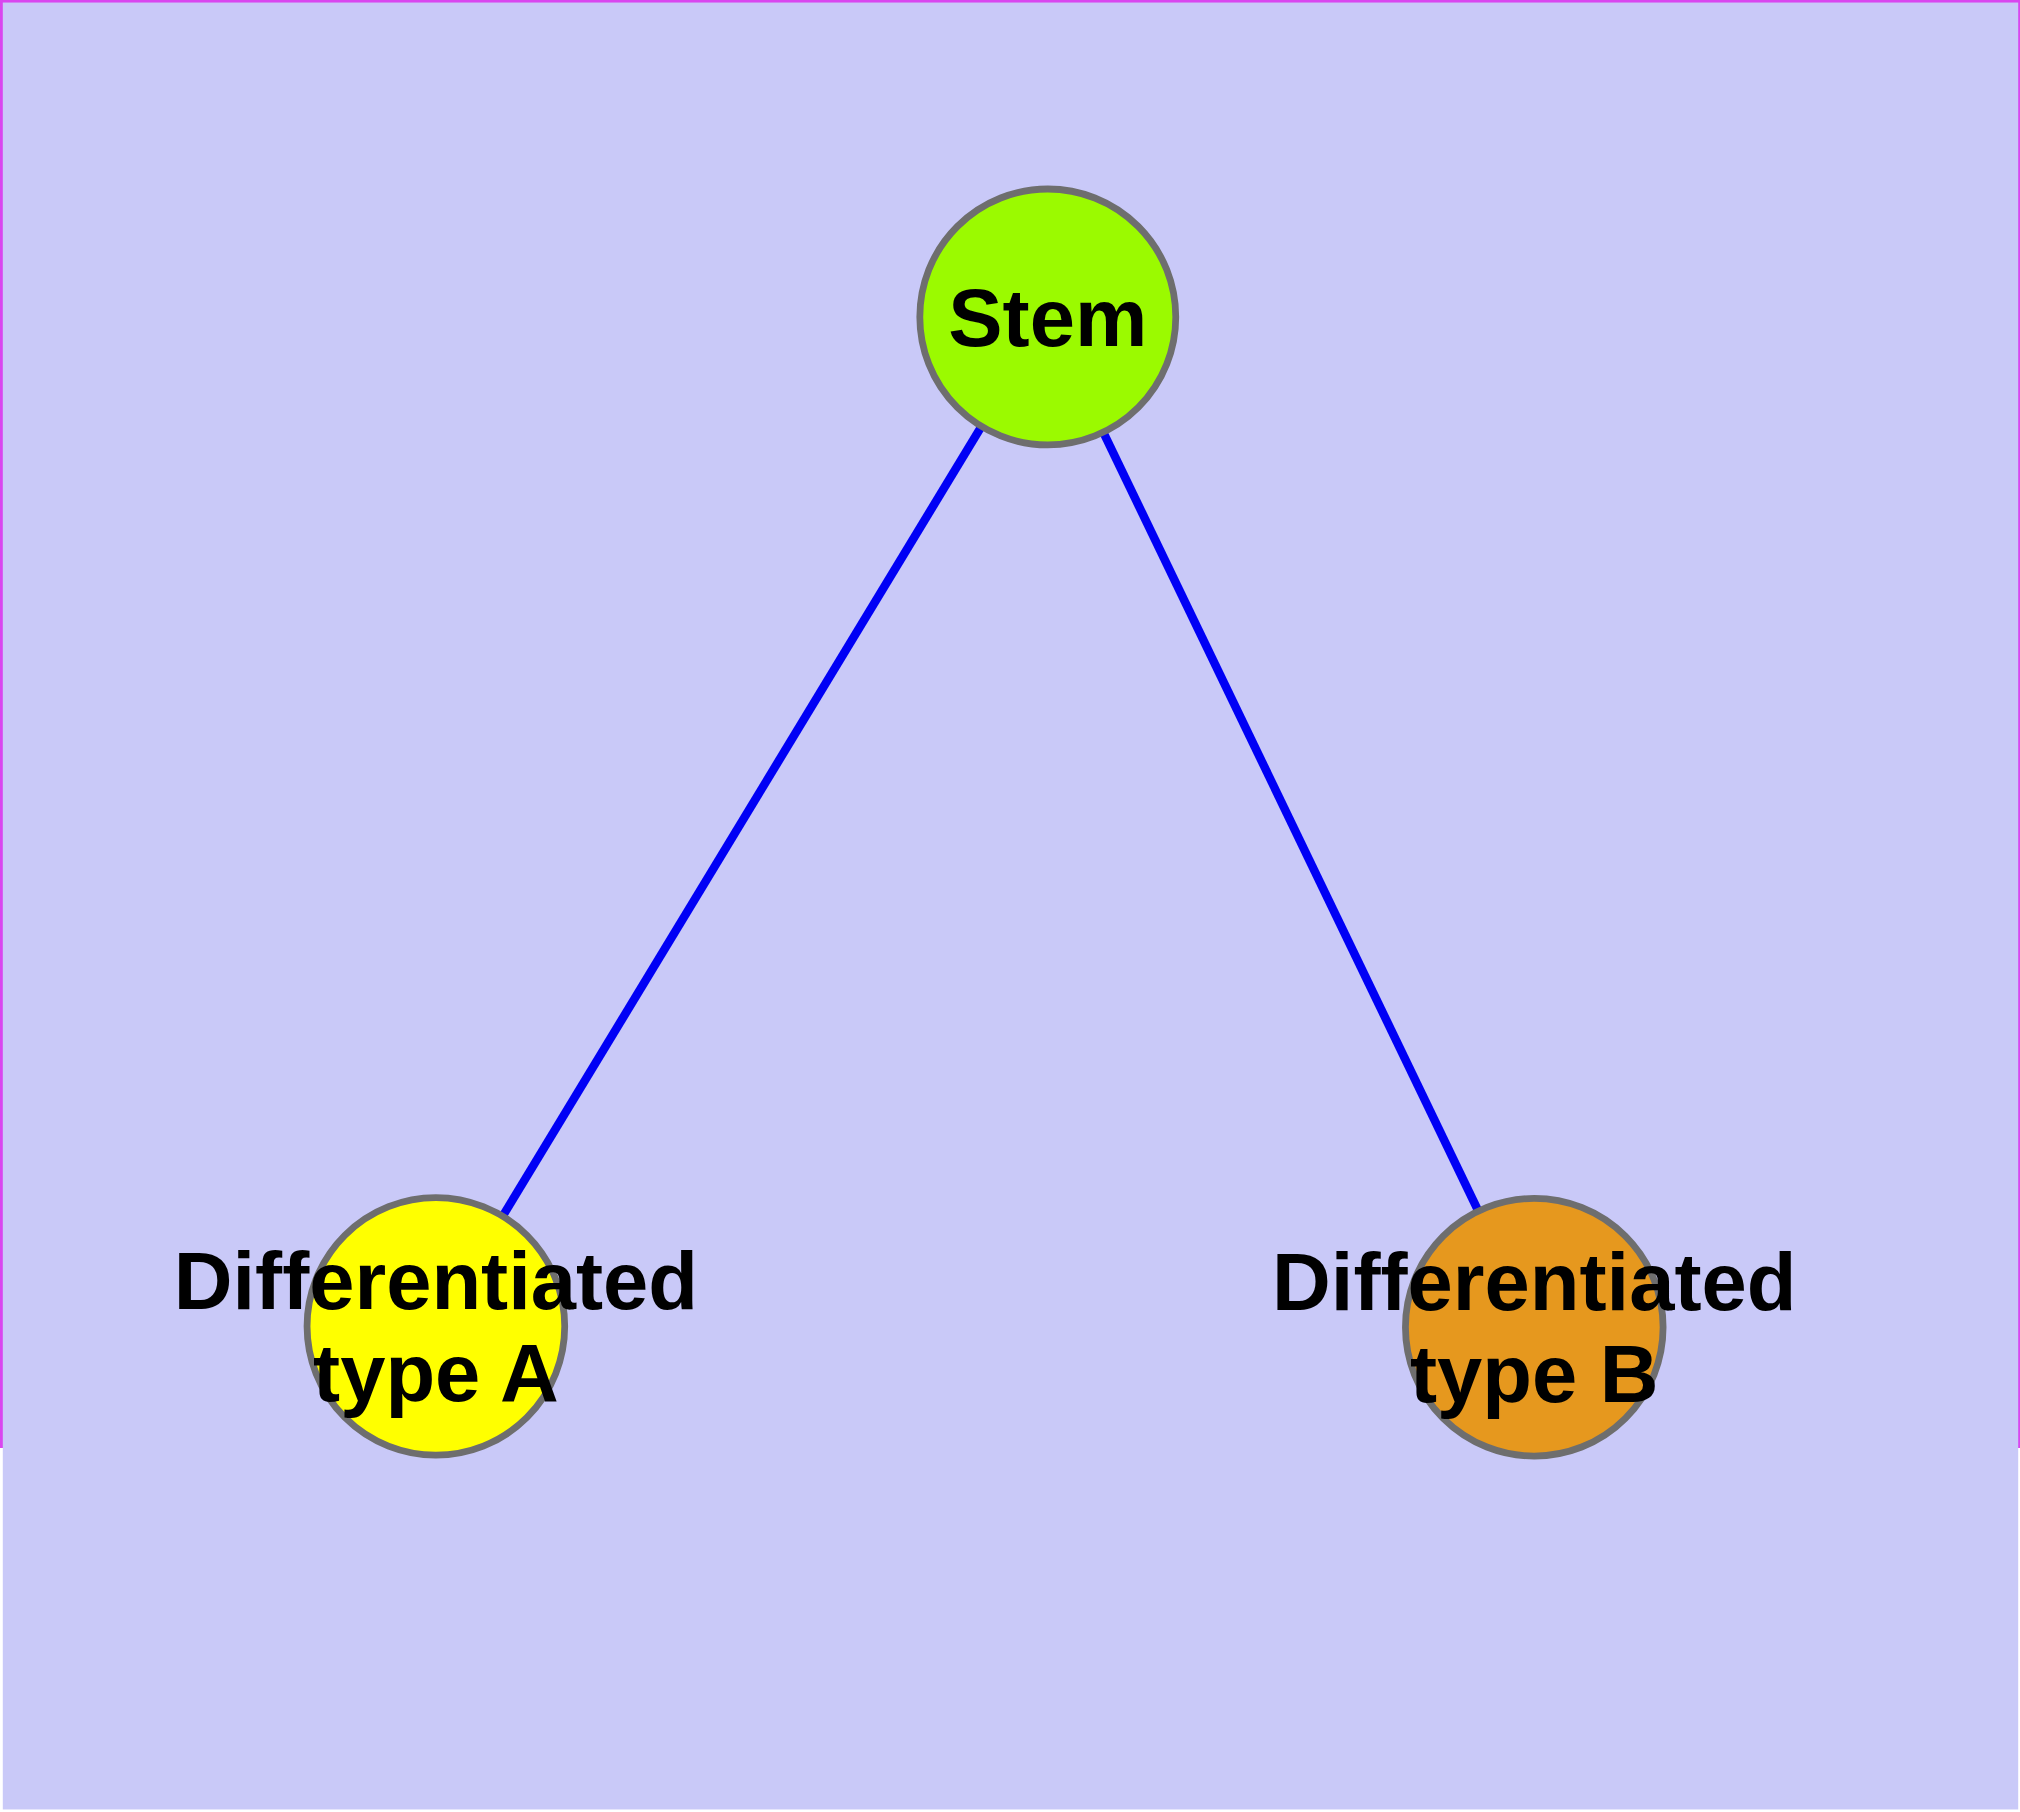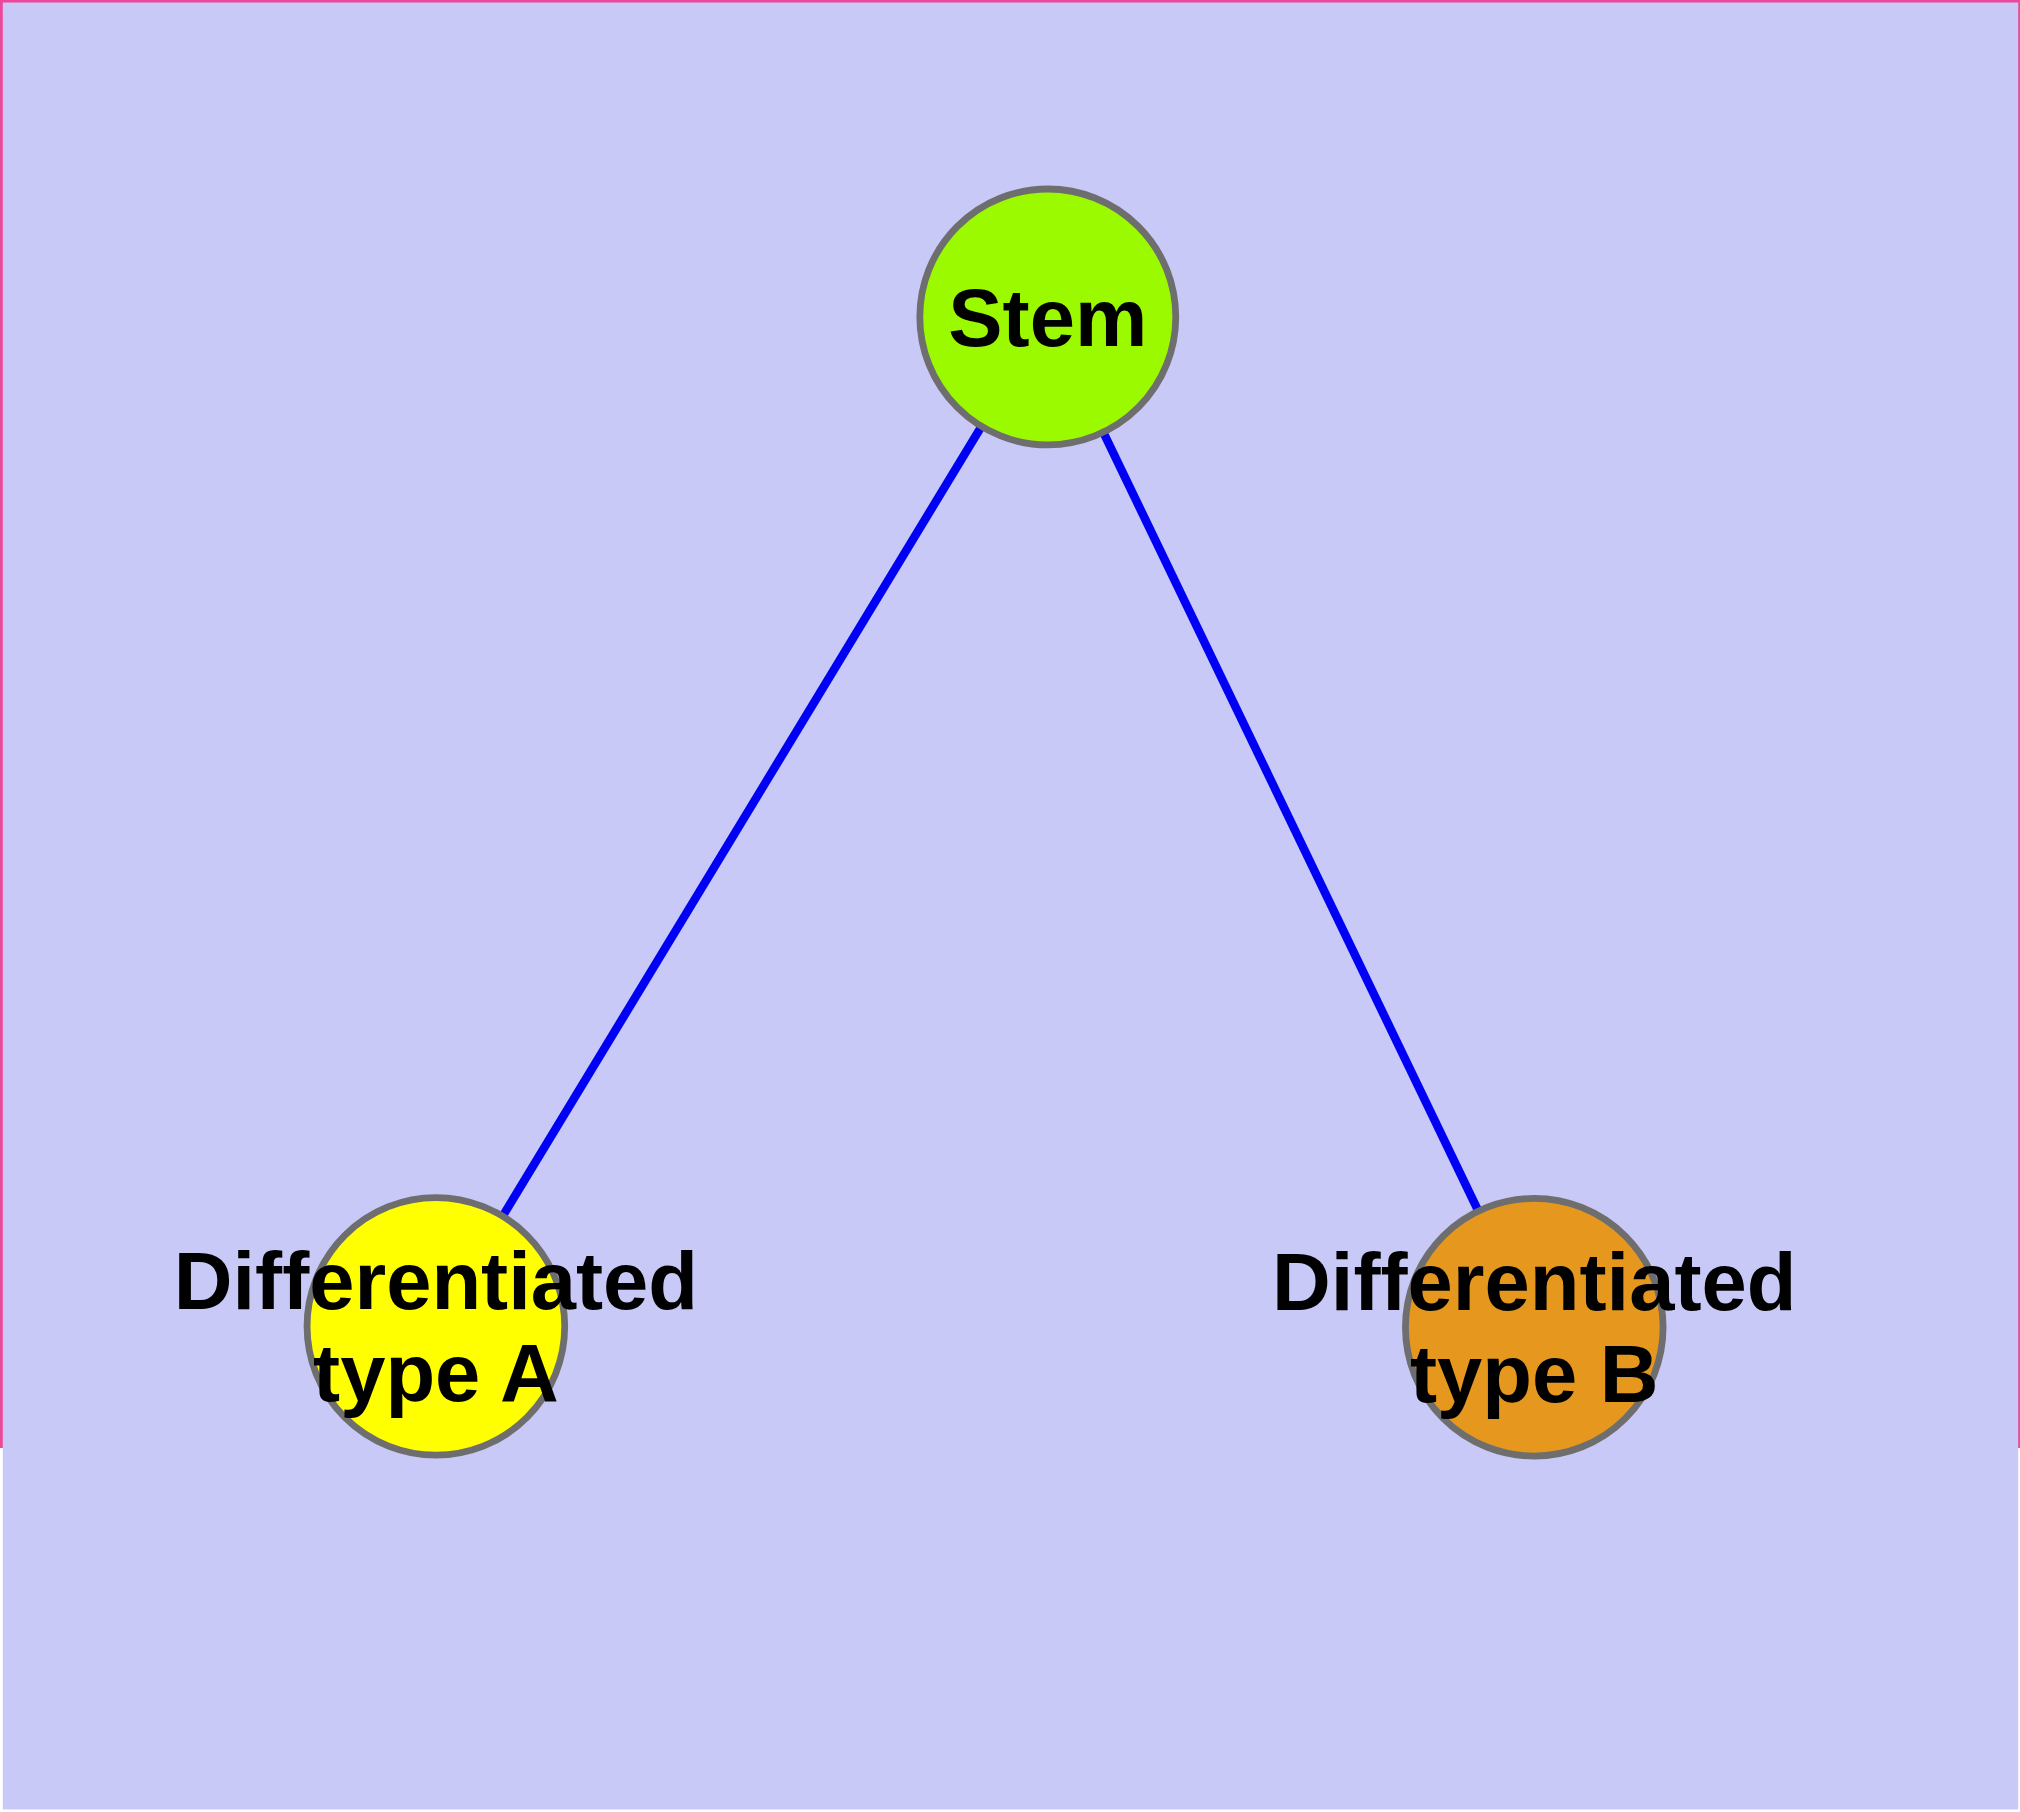--- a/index.html
+++ b/index.html
@@ -8,21 +8,21 @@
     background: #ffffff;
     width: 2021px;
     height: 1812px;
     overflow: hidden;
     font-family: "Liberation Sans", sans-serif;
   }
   #stage {
     position: relative;
     width: 2021px;
     height: 1448px;
-    background: #ec4899;
+    background: #d946ef;
   }
   svg#graph {
     display: block;
     width: 2021px;
     height: 1812px;
   }
   .node-label {
     font-family: "Liberation Sans", "DejaVu Sans", sans-serif;
     font-weight: bold;
     fill: #000000;

